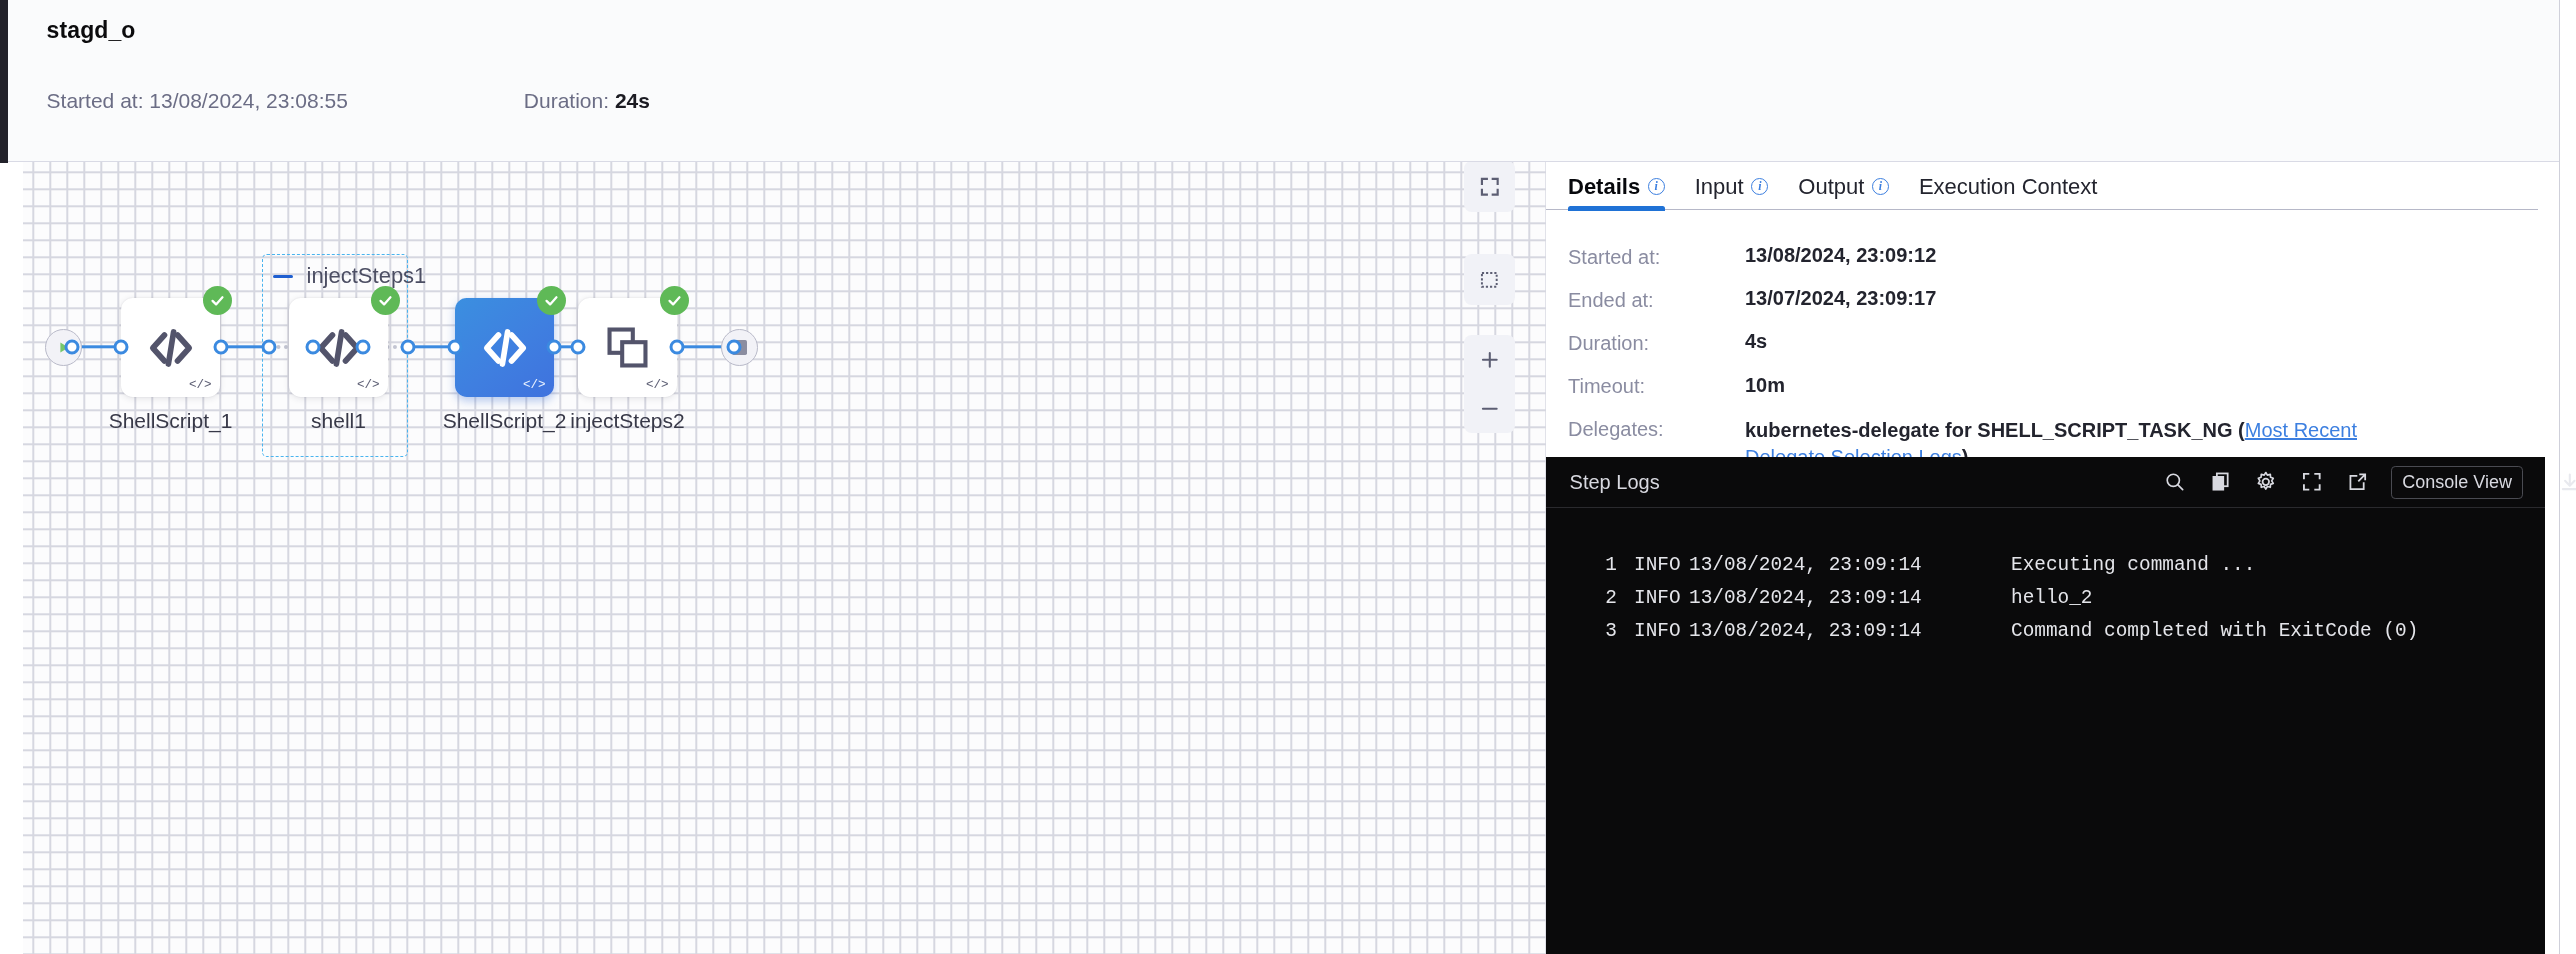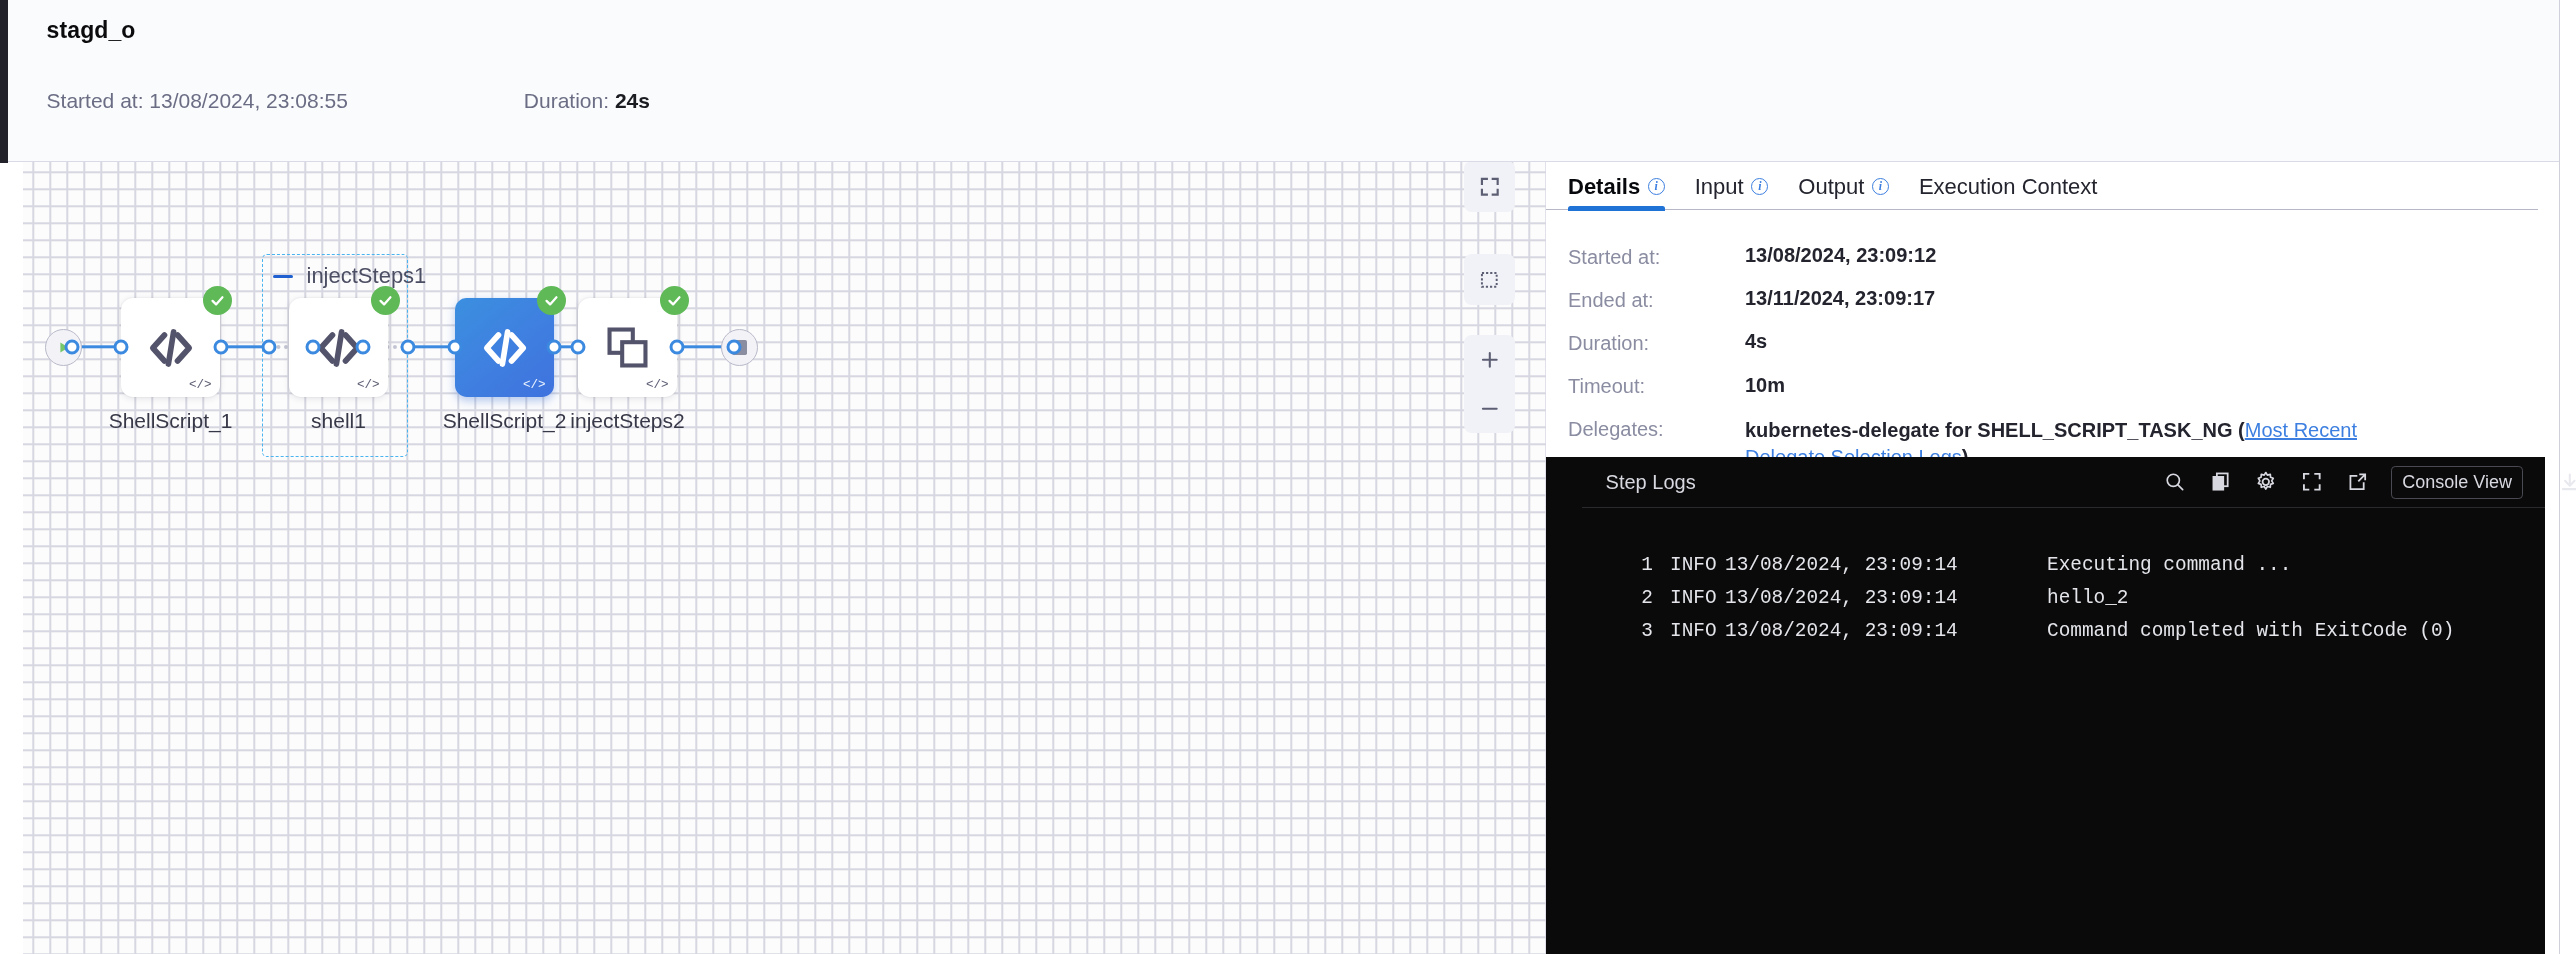--- a/index.html
+++ b/index.html
@@ -131,21 +131,21 @@
   .dlink { color:#3c7fe0; font-weight:normal; }
   .delegate-text { max-width:665px; line-height:1.35; }
   .dbtn {
     margin-top:11.8px; margin-left:177px;
     border:1.3px solid #3c7fe0; border-radius:5.9px; background:#fff;
     color:#2f6fd0; font-size:20px; font-weight:bold;
     padding:9.3px 20px; cursor:pointer; font-family:"Liberation Sans", sans-serif;
   }
 
   
-  .logs { position:absolute; left:0; top:295px; width:999px; bottom:0; background:#0a0a0b;padding-left:36px; }
+  .logs { position:absolute; left:0; top:295px; width:999px; bottom:0; background:#0a0a0b; }
   .logs-bar {
     height:51px; display:flex; align-items:center; padding:0 0 0 23.6px;
     border-bottom:0.8px solid #2a2a2e;
   }
   .logs-title { font-size:20px; color:#d8d9e0; }
   .logs-tools { margin-left:auto; display:flex; align-items:center; gap:22px; padding-right:22px; }
   .logs-tools svg { width:23.6px; height:23.6px; display:block; cursor:pointer; }
   .console-view {
     border:0.8px solid #4a4b52; border-radius:4.2px; color:#d8d9e0;
     font-size:18px; padding:5px 10px; cursor:pointer; white-space:nowrap;
@@ -332,21 +332,21 @@
       </div>
     </div>
 
     <div class="details">
       <div class="drow">
         <span class="dlabel">Started at:</span>
         <span class="dvalue">13/08/2024, 23:09:12</span>
       </div>
       <div class="drow">
         <span class="dlabel">Ended at:</span>
-        <span class="dvalue">13/11/2024, 23:09:17</span>
+        <span class="dvalue">13/07/2024, 23:09:17</span>
       </div>
       <div class="drow">
         <span class="dlabel">Duration:</span>
         <span class="dvalue">4s</span>
       </div>
       <div class="drow">
         <span class="dlabel">Timeout:</span>
         <span class="dvalue">10m</span>
       </div>
       <div class="drow">

